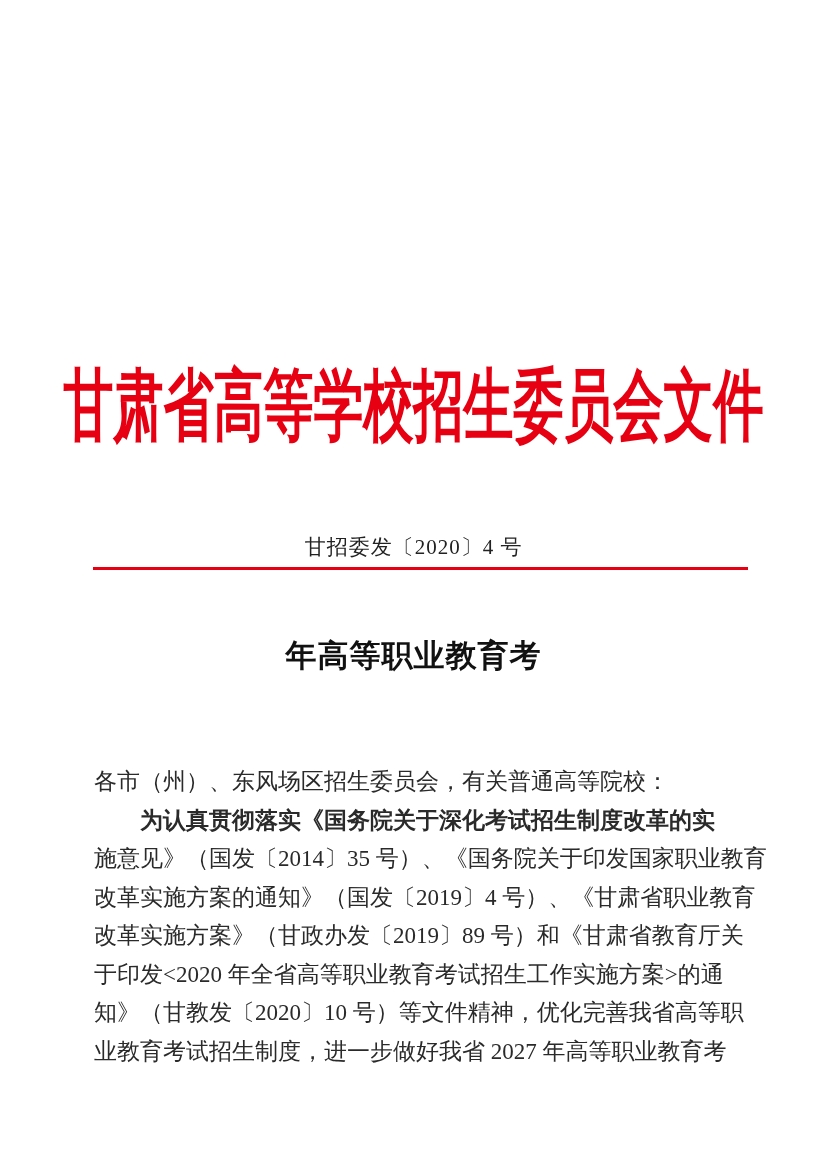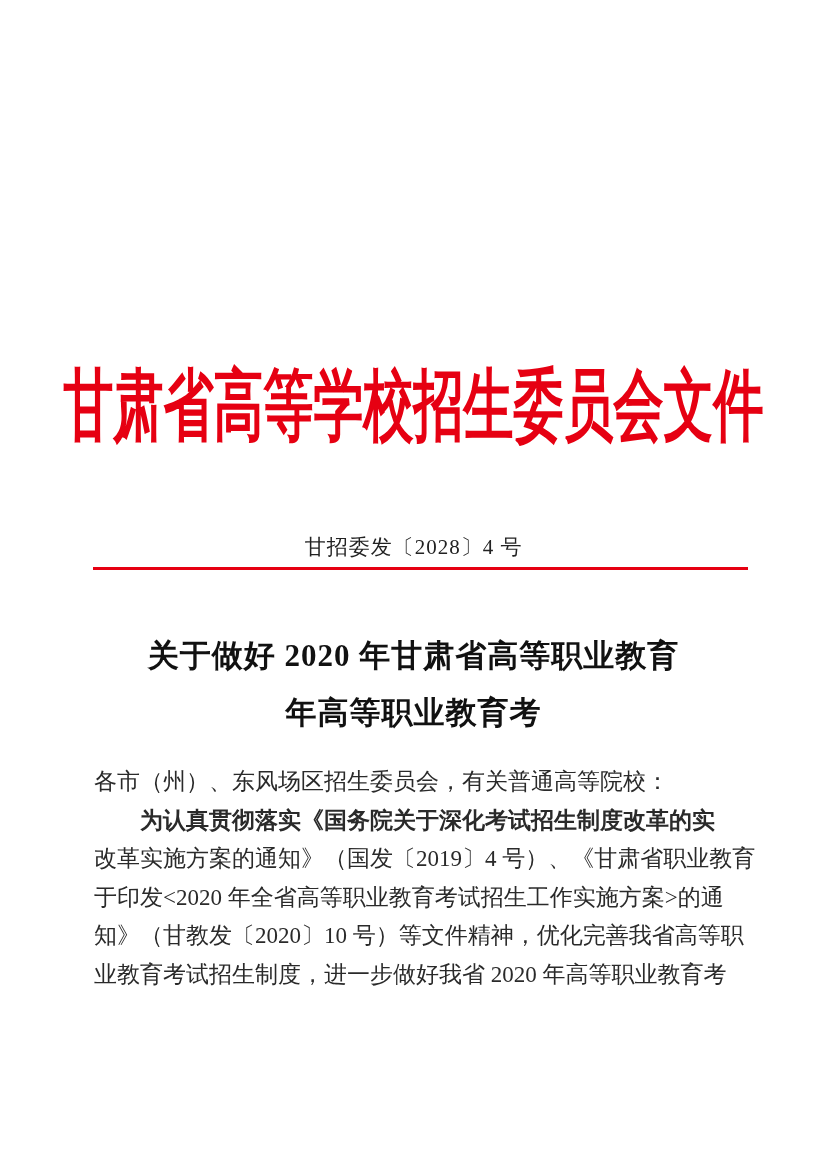--- a/index.html
+++ b/index.html
@@ -93,31 +93,32 @@
 </style>
 </head>
 <body>
 
 <div class="page">
 
   <div class="letterhead">
     <span class="letterhead-inner">甘肃省高等学校招生委员会文件</span>
   </div>
 
-  <div class="doc-number">甘招委发〔2028〕4 号</div>
+  <div class="doc-number">甘招委发〔2020〕4 号</div>
 
   <div class="red-rule"></div>
 
   <div class="doc-title">
-    <div class="doc-title-line">关于做好 2020 年甘肃省高等职业教育</div>
     <div class="doc-title-line">年高等职业教育考</div>
   </div>
 
   <div class="body-text">
     <div class="body-line">各市（州）、东风场区招生委员会，有关普通高等院校：</div>
     <div class="body-line indent">为认真贯彻落实《国务院关于深化考试招生制度改革的实</div>
+    <div class="body-line">施意见》（国发〔2014〕35 号）、《国务院关于印发国家职业教育</div>
     <div class="body-line">改革实施方案的通知》（国发〔2019〕4 号）、《甘肃省职业教育</div>
+    <div class="body-line">改革实施方案》（甘政办发〔2019〕89 号）和《甘肃省教育厅关</div>
     <div class="body-line">于印发&lt;2020 年全省高等职业教育考试招生工作实施方案&gt;的通</div>
     <div class="body-line">知》（甘教发〔2020〕10 号）等文件精神，优化完善我省高等职</div>
-    <div class="body-line">业教育考试招生制度，进一步做好我省 2020 年高等职业教育考</div>
+    <div class="body-line">业教育考试招生制度，进一步做好我省 2027 年高等职业教育考</div>
   </div>
 
 </div>
 
 </body></html>

